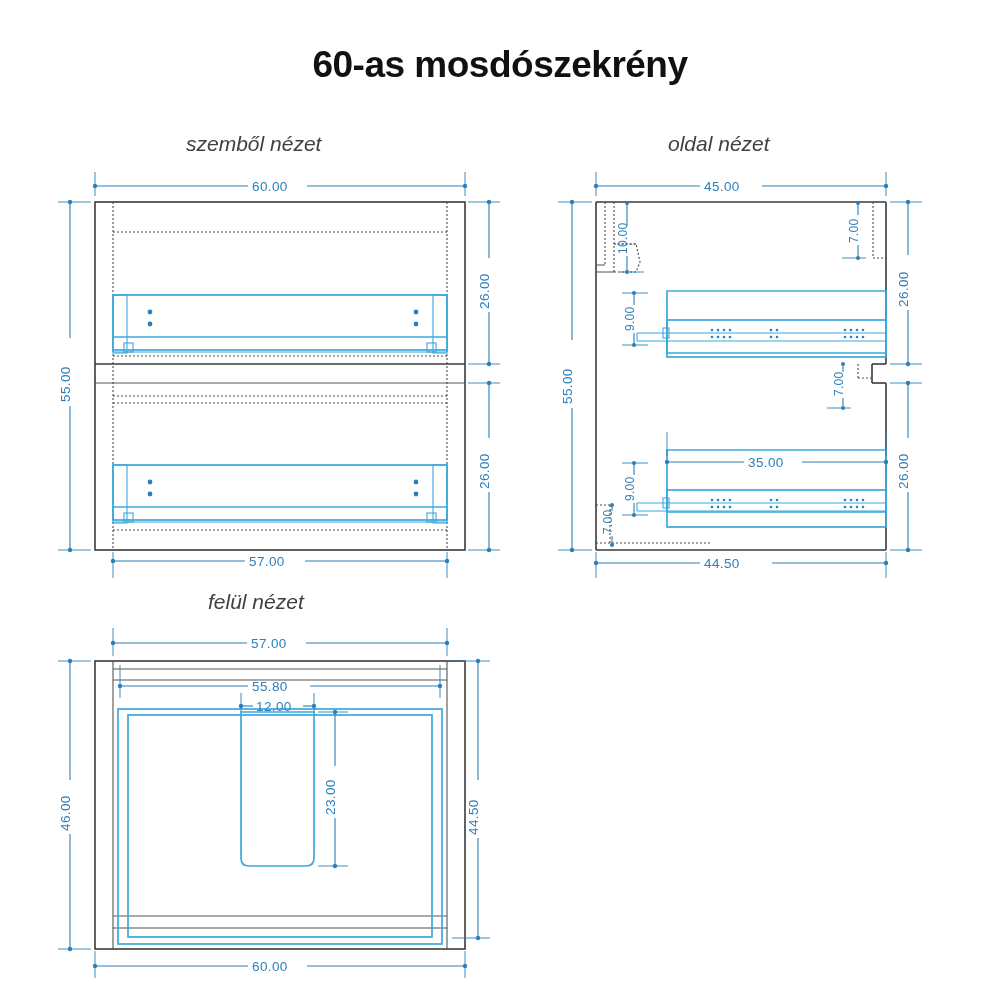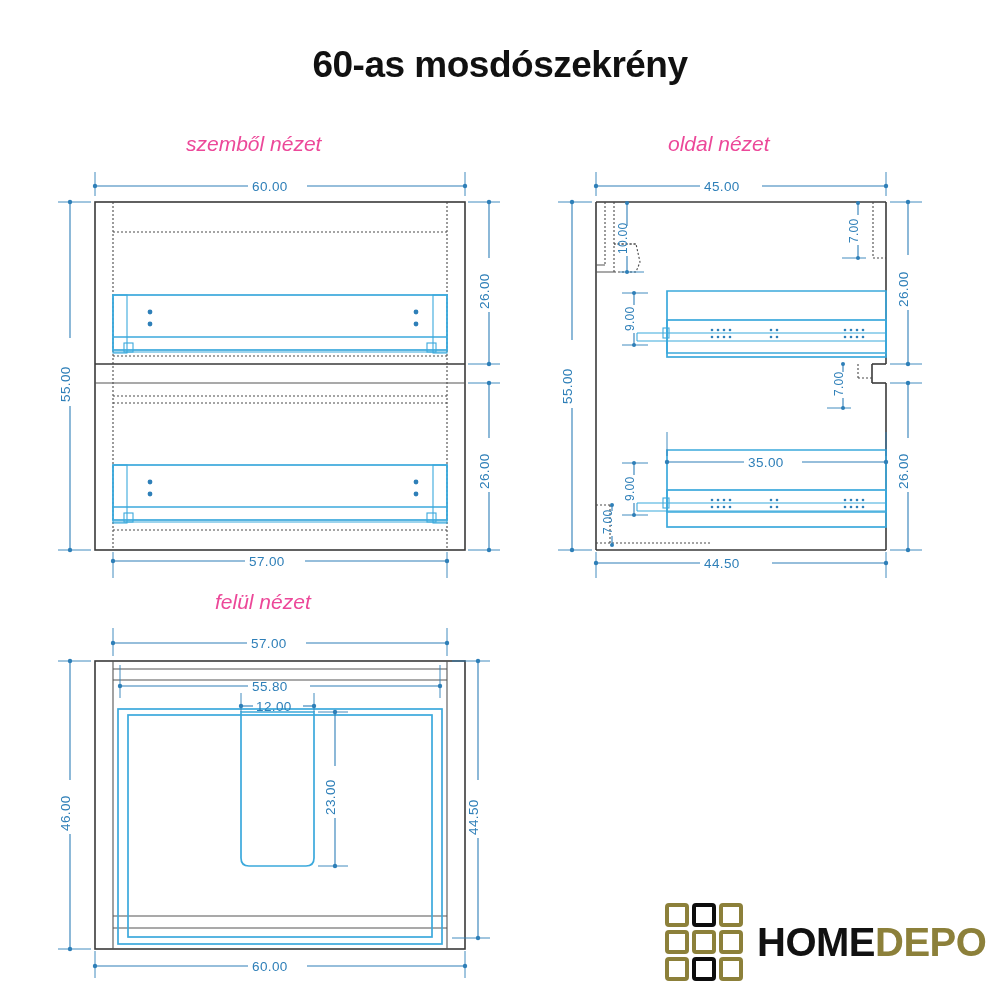--- a/index.html
+++ b/index.html
@@ -19,26 +19,26 @@
     font-size:37px;
     font-weight:bold;
     color:#111111;
     letter-spacing:-0.5px;
   }
 
   .viewlabel{
     position:absolute;
     font-style:italic;
     font-size:21px;
-    color:#ec4899;
+    color:#404040;
     white-space:nowrap;
   }
   #lbl-front{top:132px;left:186px;}
   #lbl-side{top:132px;left:668px;font-style:italic;}
-  #lbl-top{top:590px;left:215px;text-align:center;}
+  #lbl-top{top:590px;left:208px;text-align:center;}
 
   svg.dwg{position:absolute;top:0;left:0;width:1000px;height:1000px;overflow:visible;}
 
   
   .logo{position:absolute;left:665px;top:903px;display:flex;align-items:center;}
   .logo-grid{
     display:grid;
     grid-template-columns:repeat(3,24px);
     grid-template-rows:repeat(3,24px);
     gap:3px;
@@ -480,28 +480,14 @@
         <line class="dimx" x1="465" y1="951" x2="465" y2="978"></line>
         <line class="dim" x1="95" y1="966" x2="248" y2="966"></line>
         <line class="dim" x1="307" y1="966" x2="465" y2="966"></line>
         <circle class="tick" cx="95" cy="966" r="2.2"></circle>
         <circle class="tick" cx="465" cy="966" r="2.2"></circle>
         <text class="dt" x="252" y="971">60.00</text>
       </g>
     </g>
   </svg>
 
-  <div class="logo">
-    <div class="logo-grid">
-      <div class="lsq"></div>
-      <div class="lsq dark"></div>
-      <div class="lsq"></div>
-      <div class="lsq"></div>
-      <div class="lsq"></div>
-      <div class="lsq"></div>
-      <div class="lsq"></div>
-      <div class="lsq dark"></div>
-      <div class="lsq"></div>
-    </div>
-    <div class="logo-text"><span class="lt-home">HOME</span><span class="lt-depo">DEPO</span></div>
-  </div>
 
 </div>
 
 </body></html>

